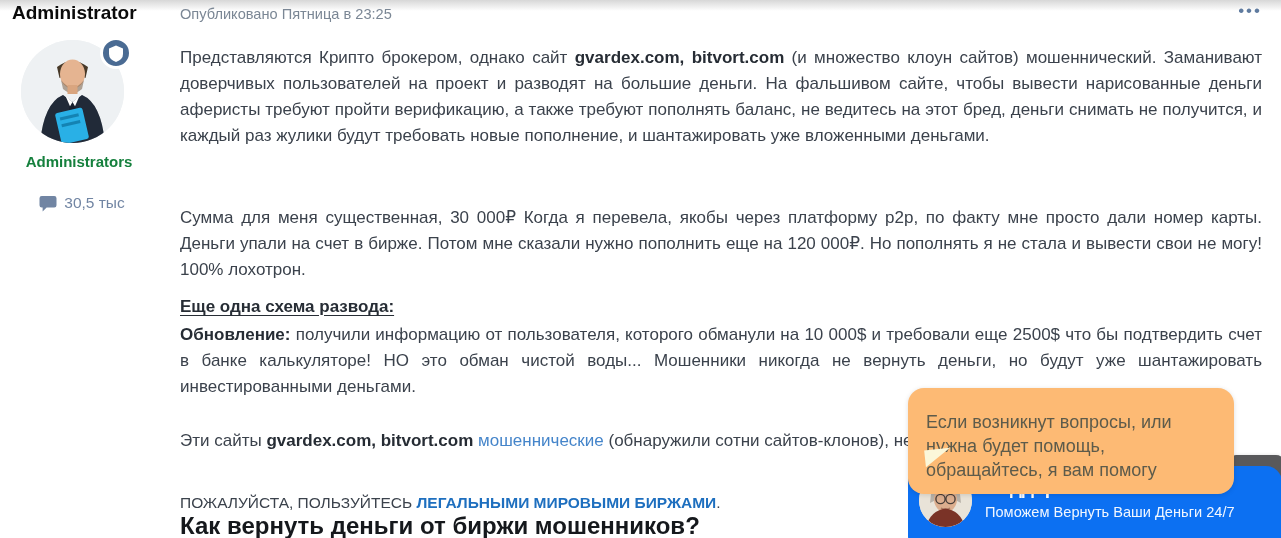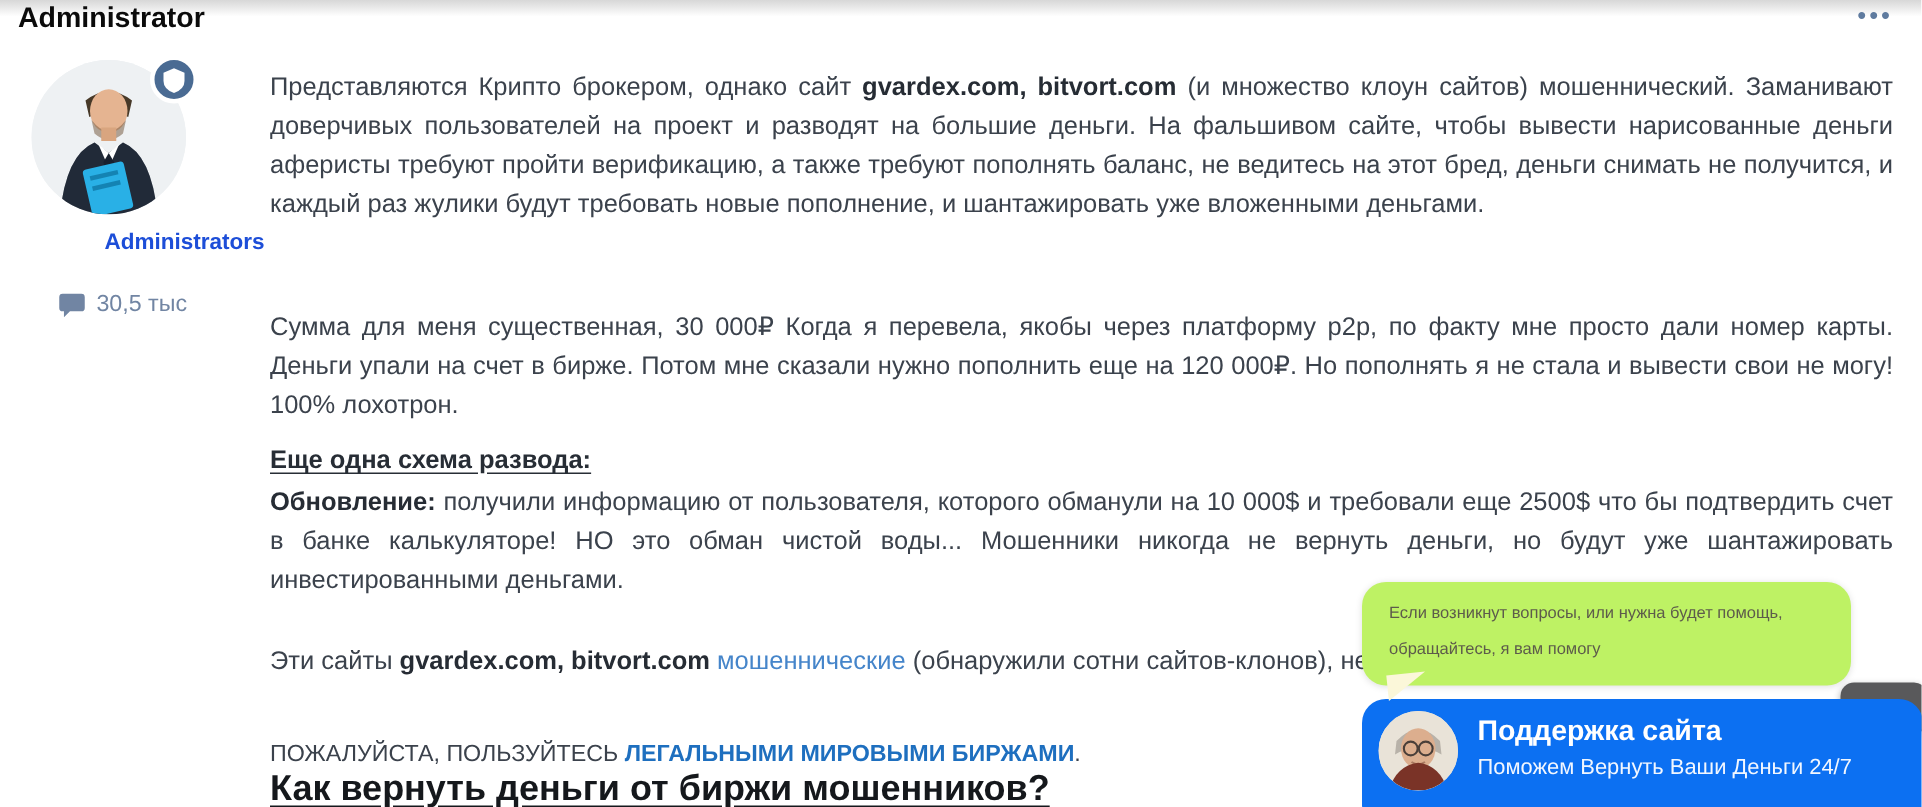--- a/index.html
+++ b/index.html
@@ -15,21 +15,21 @@
   
   .sidebar{position:absolute;left:0;top:0;width:178px;height:538px;}
   .author-name{position:absolute;left:12px;top:2px;font-size:19px;font-weight:700;color:#0b0b0b;}
   .avatar-wrap{position:absolute;left:21px;top:40px;width:103px;height:103px;border-radius:50%;
     overflow:hidden;background:#eef1f3;}
   .avatar-wrap svg{display:block;}
   .avatar-badge{position:absolute;left:100px;top:37px;width:32px;height:32px;border-radius:50%;
     background:#4a6b93;border:3px solid #ffffff;box-sizing:border-box;
     display:flex;align-items:center;justify-content:center;}
   .author-group{position:absolute;left:0;top:153px;width:158px;text-align:center;
-    font-size:15px;font-weight:700;color:#1d4ed8;padding-left:44px;}
+    font-size:15px;font-weight:700;color:#15803d;}
   .post-count{position:absolute;left:0;top:194px;width:164px;text-align:center;
     font-size:15.5px;color:#7185a3;display:flex;align-items:center;justify-content:center;gap:7px;}
 
   
   .main{position:absolute;left:180px;top:0;width:1082px;height:538px;}
   .meta{position:absolute;left:0;top:6px;font-size:14.6px;color:#7b8795;}
   .menu-dots{position:absolute;right:0;top:2px;font-size:17px;letter-spacing:2px;color:#5f7b9f;
     cursor:pointer;line-height:18px;}
 
   .body-txt{font-size:17px;line-height:26px;color:#3b424c;text-align:justify;margin:0;}
@@ -43,22 +43,22 @@
   .p4{position:absolute;left:0;top:428px;width:1082px;}
   .p5{position:absolute;left:0;top:475px;width:1082px;font-size:15.5px;line-height:24px;color:#3b424c;}
   .h2{position:absolute;left:0;top:512px;width:1082px;font-size:24px;font-weight:800;color:#15181c;
     text-decoration:underline;text-underline-offset:4px;margin:0;}
   b.dark{color:#262c34;}
   a.lnk{color:#4585ca;text-decoration:none;cursor:pointer;}
   a.lnk-bold{color:#1e6fbf;font-weight:700;text-decoration:none;cursor:pointer;}
 
   
   .chat-bubble{position:absolute;left:908px;top:388px;width:326px;box-sizing:border-box;
-    background:#bef264;border-radius:16px;padding:9px 18px 12px 18px;
-    font-size:11px;line-height:24px;color:#5d5b4b;z-index:7;
+    background:#fdba74;border-radius:16px;padding:22px 18px 12px 18px;
+    font-size:18px;line-height:24px;color:#5d5b4b;z-index:7;
     box-shadow:0 1px 5px rgba(0,0,0,.13);}
   .chat-tail{position:absolute;left:925px;top:449px;width:0;height:0;z-index:7;
     border-top:17px solid #fbf7d9;border-right:26px solid transparent;
     transform:rotate(-6deg);}
   .chat-hide-btn{position:absolute;left:1227px;top:455px;width:58px;height:34px;
     background:#59595b;border-radius:9px;z-index:5;box-shadow:0 2px 5px rgba(0,0,0,.3);cursor:pointer;border:none;}
   .chat-panel{position:absolute;left:908px;top:466px;width:374px;height:86px;
     background:#0c70f2;border-radius:16px;z-index:6;cursor:pointer;}
   .chat-avatar{position:absolute;left:11px;top:8px;width:53px;height:53px;border-radius:50%;
     overflow:hidden;background:#efe9df;}
@@ -99,20 +99,21 @@
 
   <div class="post-count">
     <svg width="18" height="17" viewBox="0 0 20 19">
       <path d="M3 1 h14 a2.5 2.5 0 0 1 2.5 2.5 v8 a2.5 2.5 0 0 1 -2.5 2.5 h-8.5 l-4.5 4.5 v-4.5 h-1 a2.5 2.5 0 0 1 -2.5 -2.5 v-8 a2.5 2.5 0 0 1 2.5 -2.5 z" fill="#7185a3"></path>
     </svg>
     <span>30,5 тыс</span>
   </div>
 </div>
 
 <div class="main">
+  <div class="meta">Опубликовано Пятница в 23:25</div>
   <div class="menu-dots">•••</div>
 
   <p class="body-txt p1"><span>Представляются Крипто брокером, однако сайт </span><b class="dark">gvardex.com, bitvort.com</b><span> (и множество клоун сайтов) мошеннический. Заманивают доверчивых пользователей на проект и разводят на большие деньги. На фальшивом сайте, чтобы вывести нарисованные деньги аферисты требуют пройти верификацию, а также требуют пополнять баланс, не ведитесь на этот бред, деньги снимать не получится, и каждый раз жулики будут требовать новые пополнение, и шантажировать уже вложенными деньгами.</span></p>
 
 
   <p class="body-txt p2">Сумма для меня существенная, 30 000₽ Когда я перевела, якобы через платформу p2p, по факту мне просто дали номер карты. Деньги упали на счет в бирже. Потом мне сказали нужно пополнить еще на 120 000₽. Но пополнять я не стала и вывести свои не могу! 100% лохотрон.</p>
 
   <div class="h-sec h-scheme">Еще одна схема развода:</div>
 
   <p class="body-txt p3"><b class="dark">Обновление:</b><span> получили информацию от пользователя, которого обманули на 10 000$ и требовали еще 2500$ что бы подтвердить счет в банке калькуляторе! НО это обман чистой воды... Мошенники никогда не вернуть деньги, но будут уже шантажировать инвестированными деньгами.</span></p>

